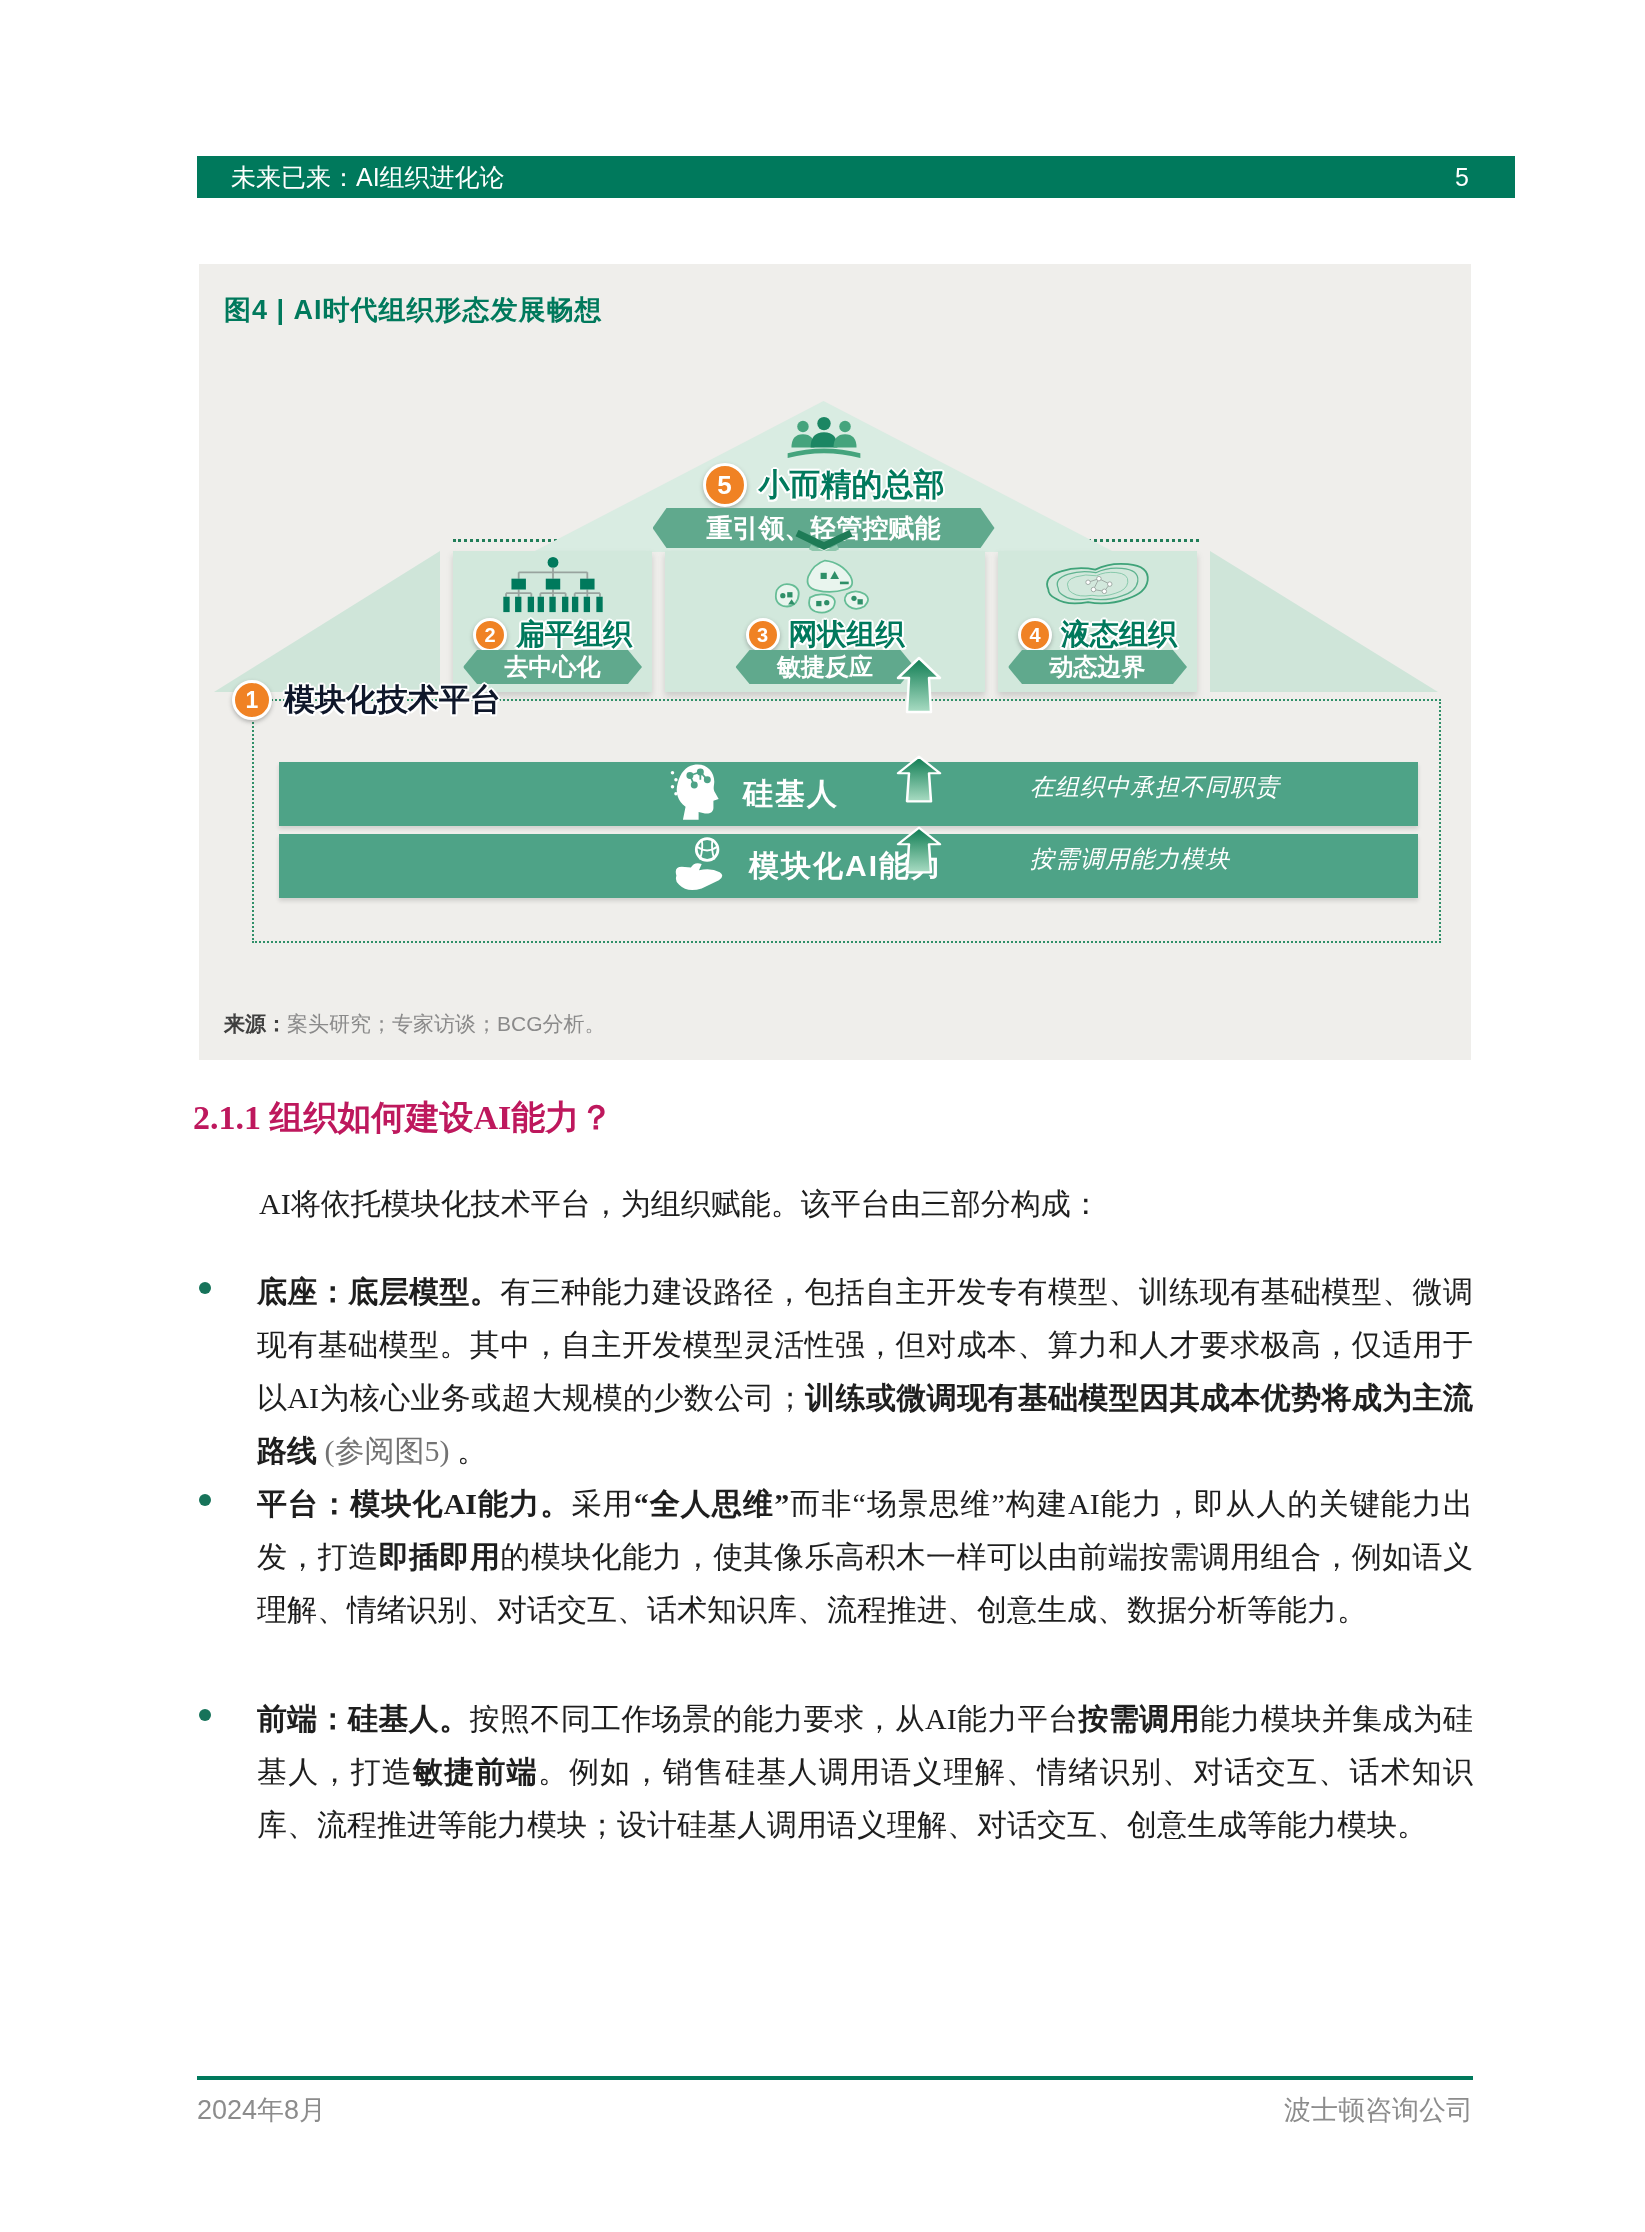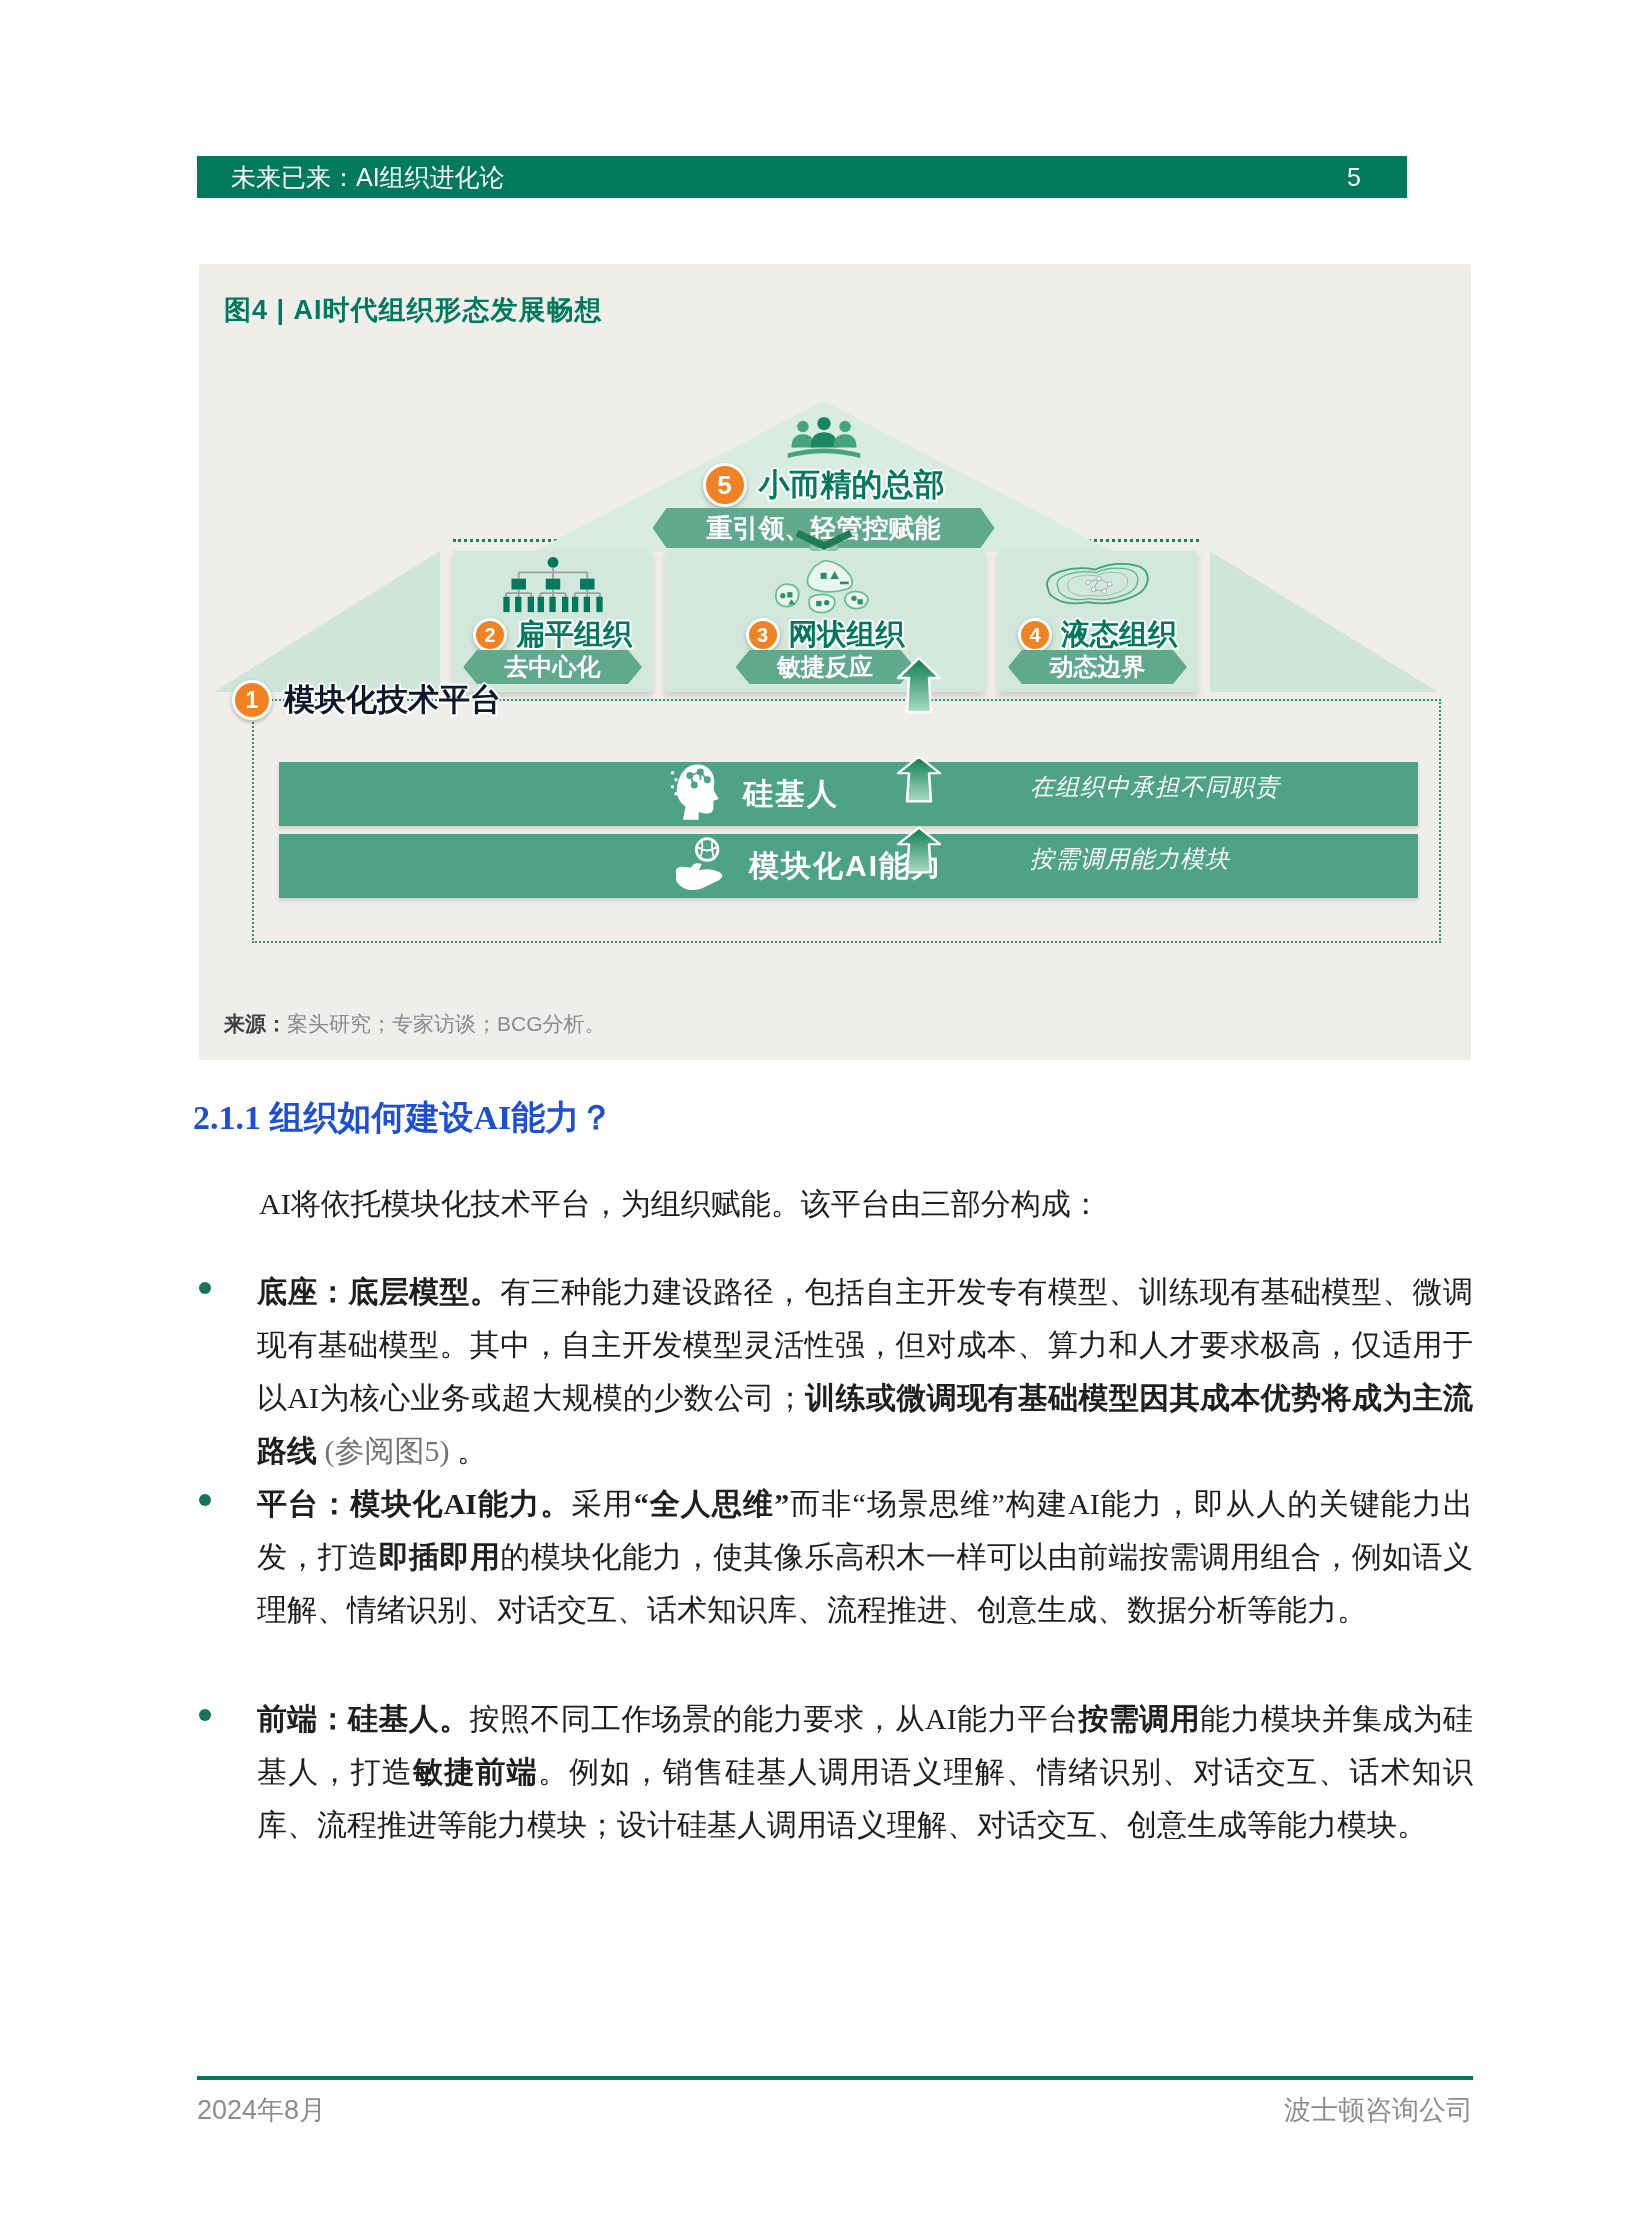--- a/index.html
+++ b/index.html
@@ -1,20 +1,20 @@
 <!DOCTYPE html>
 <html><head>
 <meta charset="utf-8">
 <style>
   * { margin:0; padding:0; box-sizing:border-box; }
   body { background:#ffffff; font-family:"Liberation Sans","DejaVu Sans",sans-serif; }
   .page { position:relative; width:1646px; height:2233px; background:#ffffff; overflow:hidden; }
 
   
-  .topbar { position:absolute; left:197px; top:156px; width:1210px; height:42px;
+  .topbar { position:absolute; left:197px; top:156px; width:1318px; height:42px;
             background:#00795C; color:#fff; display:flex; align-items:center;
             justify-content:space-between; padding:0 46px 0 34px; font-size:25px; }
 
   
   .figure { position:absolute; left:199px; top:264px; width:1272px; height:796px; background:#EFEEEB; }
   .fig-title { position:absolute; left:25px; top:28px; font-size:27px; font-weight:bold; color:#00795C; letter-spacing:1px; }
 
   .halo { text-shadow:2px 0 0 #fff,-2px 0 0 #fff,0 2px 0 #fff,0 -2px 0 #fff,
           1.5px 1.5px 0 #fff,-1.5px 1.5px 0 #fff,1.5px -1.5px 0 #fff,-1.5px -1.5px 0 #fff; }
 
@@ -61,21 +61,21 @@
   .bar-label { font-size:30px; font-weight:bold; color:#fff; letter-spacing:2px; }
   .annot { position:absolute; left:751px; top:9px; font-size:24px; font-style:italic; color:#fff; letter-spacing:1px; }
 
   .arrow { position:absolute; left:697px; }
   .a1 { top:392px; } .a2 { top:491px; } .a3 { top:562px; }
 
   .source { position:absolute; left:25px; top:746px; font-size:21px; }
   .src-label { font-weight:bold; color:#3F3F3F; }
   .src-text { color:#8A8A8A; }
   .section-title { position:absolute; left:193px; top:1095px; font-family:"Liberation Serif","DejaVu Serif",serif;
-                   font-size:34px; font-weight:bold; color:#1d4ed8; }
+                   font-size:34px; font-weight:bold; color:#be185d; }
   .intro { position:absolute; left:259px; top:1184px; font-family:"Liberation Serif","DejaVu Serif",serif;
            font-size:30px; color:#1E1E1E; }
   .bullet { position:absolute; left:197px; width:1278px; }
   .bullet .dot { position:absolute; left:2px; top:17px; width:12px; height:12px; border-radius:50%; background:#17735A; }
   .btext { margin-left:60px; width:1216px; font-family:"Liberation Serif","DejaVu Serif",serif;
            font-size:30px; line-height:53px; text-align:justify; color:#1E1E1E; }
   .bu1 { top:1265px; } .bu2 { top:1477px; } .bu3 { top:1692px; }
 
   
   .footline { position:absolute; left:197px; top:2076px; width:1276px; height:4px; background:#00795C; }

